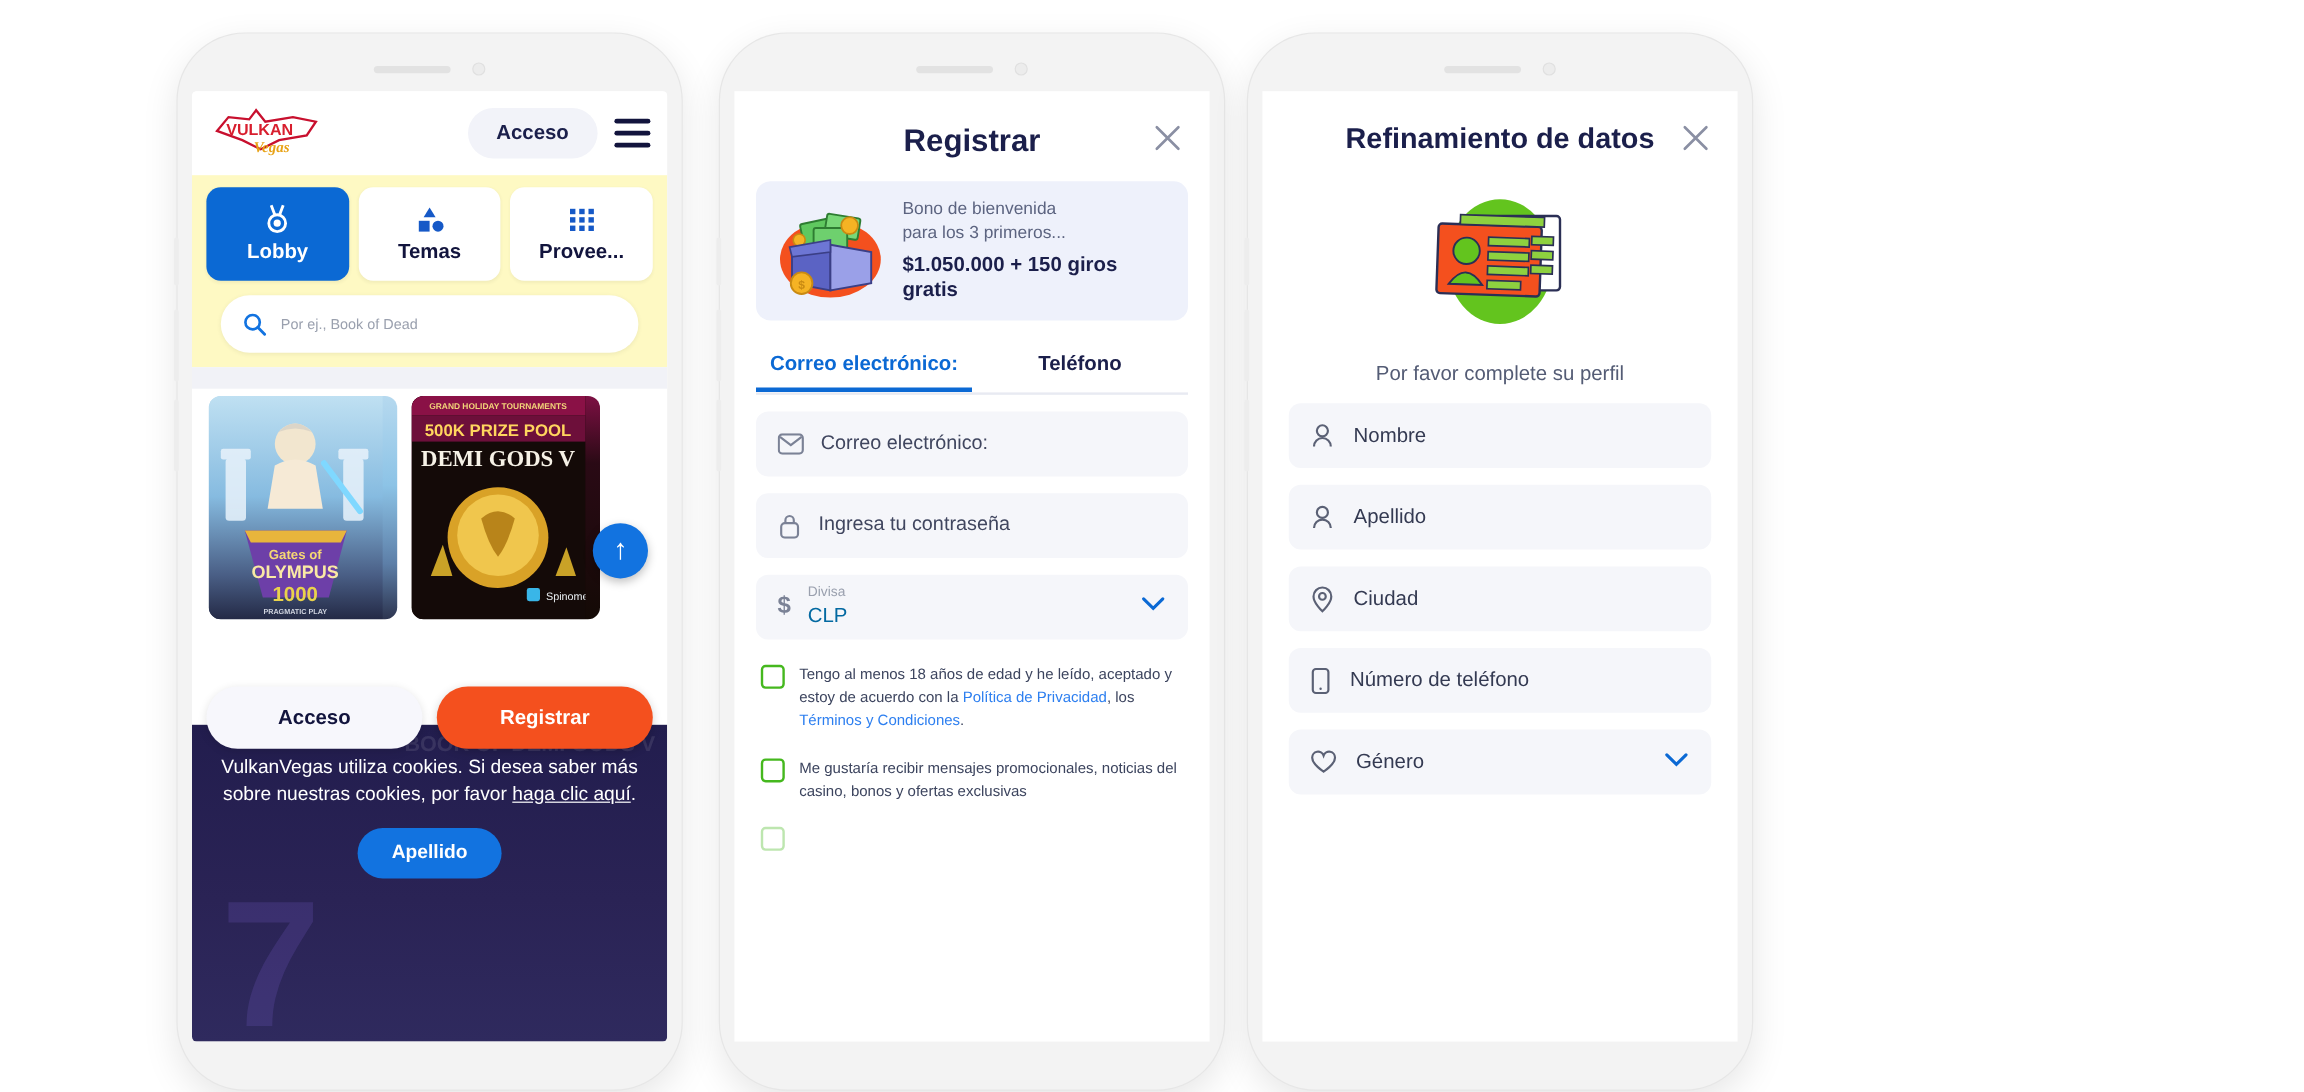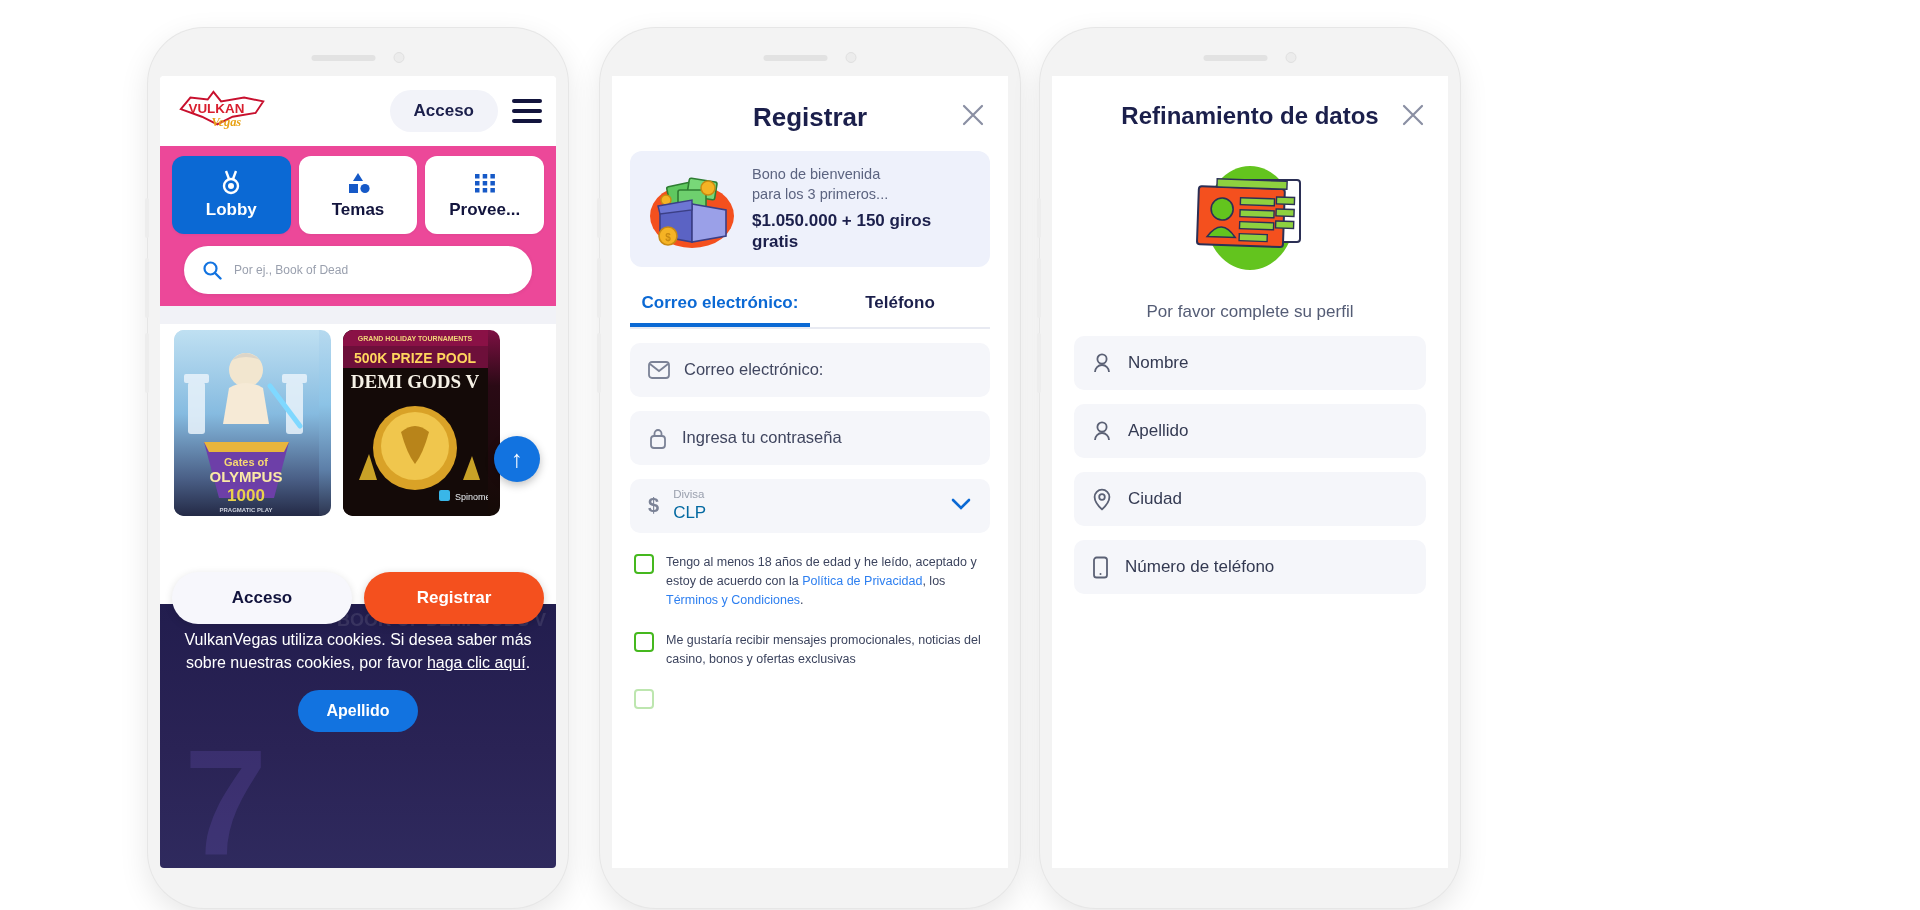--- a/index.html
+++ b/index.html
@@ -45,21 +45,21 @@
   .logo svg { width: 100%; height: 100%; }
   .p1-head-right { display: flex; align-items: center; gap: 14px; }
   .acceso-pill {
     background: #f2f3f9; color: #1b1f4b; font-weight: bold; font-size: 17px;
     border-radius: 24px; padding: 11px 24px; border: none; cursor: pointer;
     font-family: "Liberation Sans", sans-serif;
   }
   .burger { width: 30px; display: flex; flex-direction: column; gap: 6px; cursor: pointer; }
   .burger i { display: block; height: 4px; background: #12143d; border-radius: 2px; }
 
-  .p1-navwrap { background: #ec4899; padding: 10px 12px 12px; }
+  .p1-navwrap { background: #fef9c3; padding: 10px 12px 12px; }
   .p1-tabs { display: flex; gap: 8px; }
   .p1-tab {
     flex: 1; background: #fff; border-radius: 12px; height: 78px;
     display: flex; flex-direction: column; align-items: center; justify-content: center;
     gap: 4px; cursor: pointer; box-shadow: 0 1px 3px rgba(0,0,0,.05);
   }
   .p1-tab.active { background: #0b69d4; }
   .p1-tab .tl { font-size: 17px; font-weight: bold; color: #12143d; }
   .p1-tab.active .tl { color: #fff; }
   .p1-tab .ti { height: 26px; display: flex; align-items: center; }
@@ -511,16 +511,29 @@
       <div class="p3-field">
         <span class="icon">
           <svg width="17" height="23" viewBox="0 0 17 23">
               <rect x="2" y="1.5" width="13" height="20" rx="2.6" fill="none" stroke="#5b6175" stroke-width="1.8"></rect>
               <circle cx="8.5" cy="18" r="1" fill="#5b6175"></circle>
             </svg>
         </span>
         <span class="lbl">Número de teléfono</span>
       </div>
 
+      <div class="p3-field">
+        <span class="icon">
+          <svg width="22" height="20" viewBox="0 0 22 20">
+              <path d="M11 18 C11 18 1.5 12 1.5 6.4 A4.9 4.9 0 0 1 11 4.6 A4.9 4.9 0 0 1 20.5 6.4 C20.5 12 11 18 11 18z" fill="none" stroke="#5b6175" stroke-width="1.8"></path>
+            </svg>
+        </span>
+        <span class="lbl">Género</span>
+        <span class="chev">
+          <svg width="22" height="14" viewBox="0 0 22 14">
+              <path d="M3 3 L11 11 L19 3" fill="none" stroke="#0b69d4" stroke-width="2.6" stroke-linecap="round"></path>
+            </svg>
+        </span>
+      </div>
     </div>
   </div>
 
 </div>
 
 </body></html>

